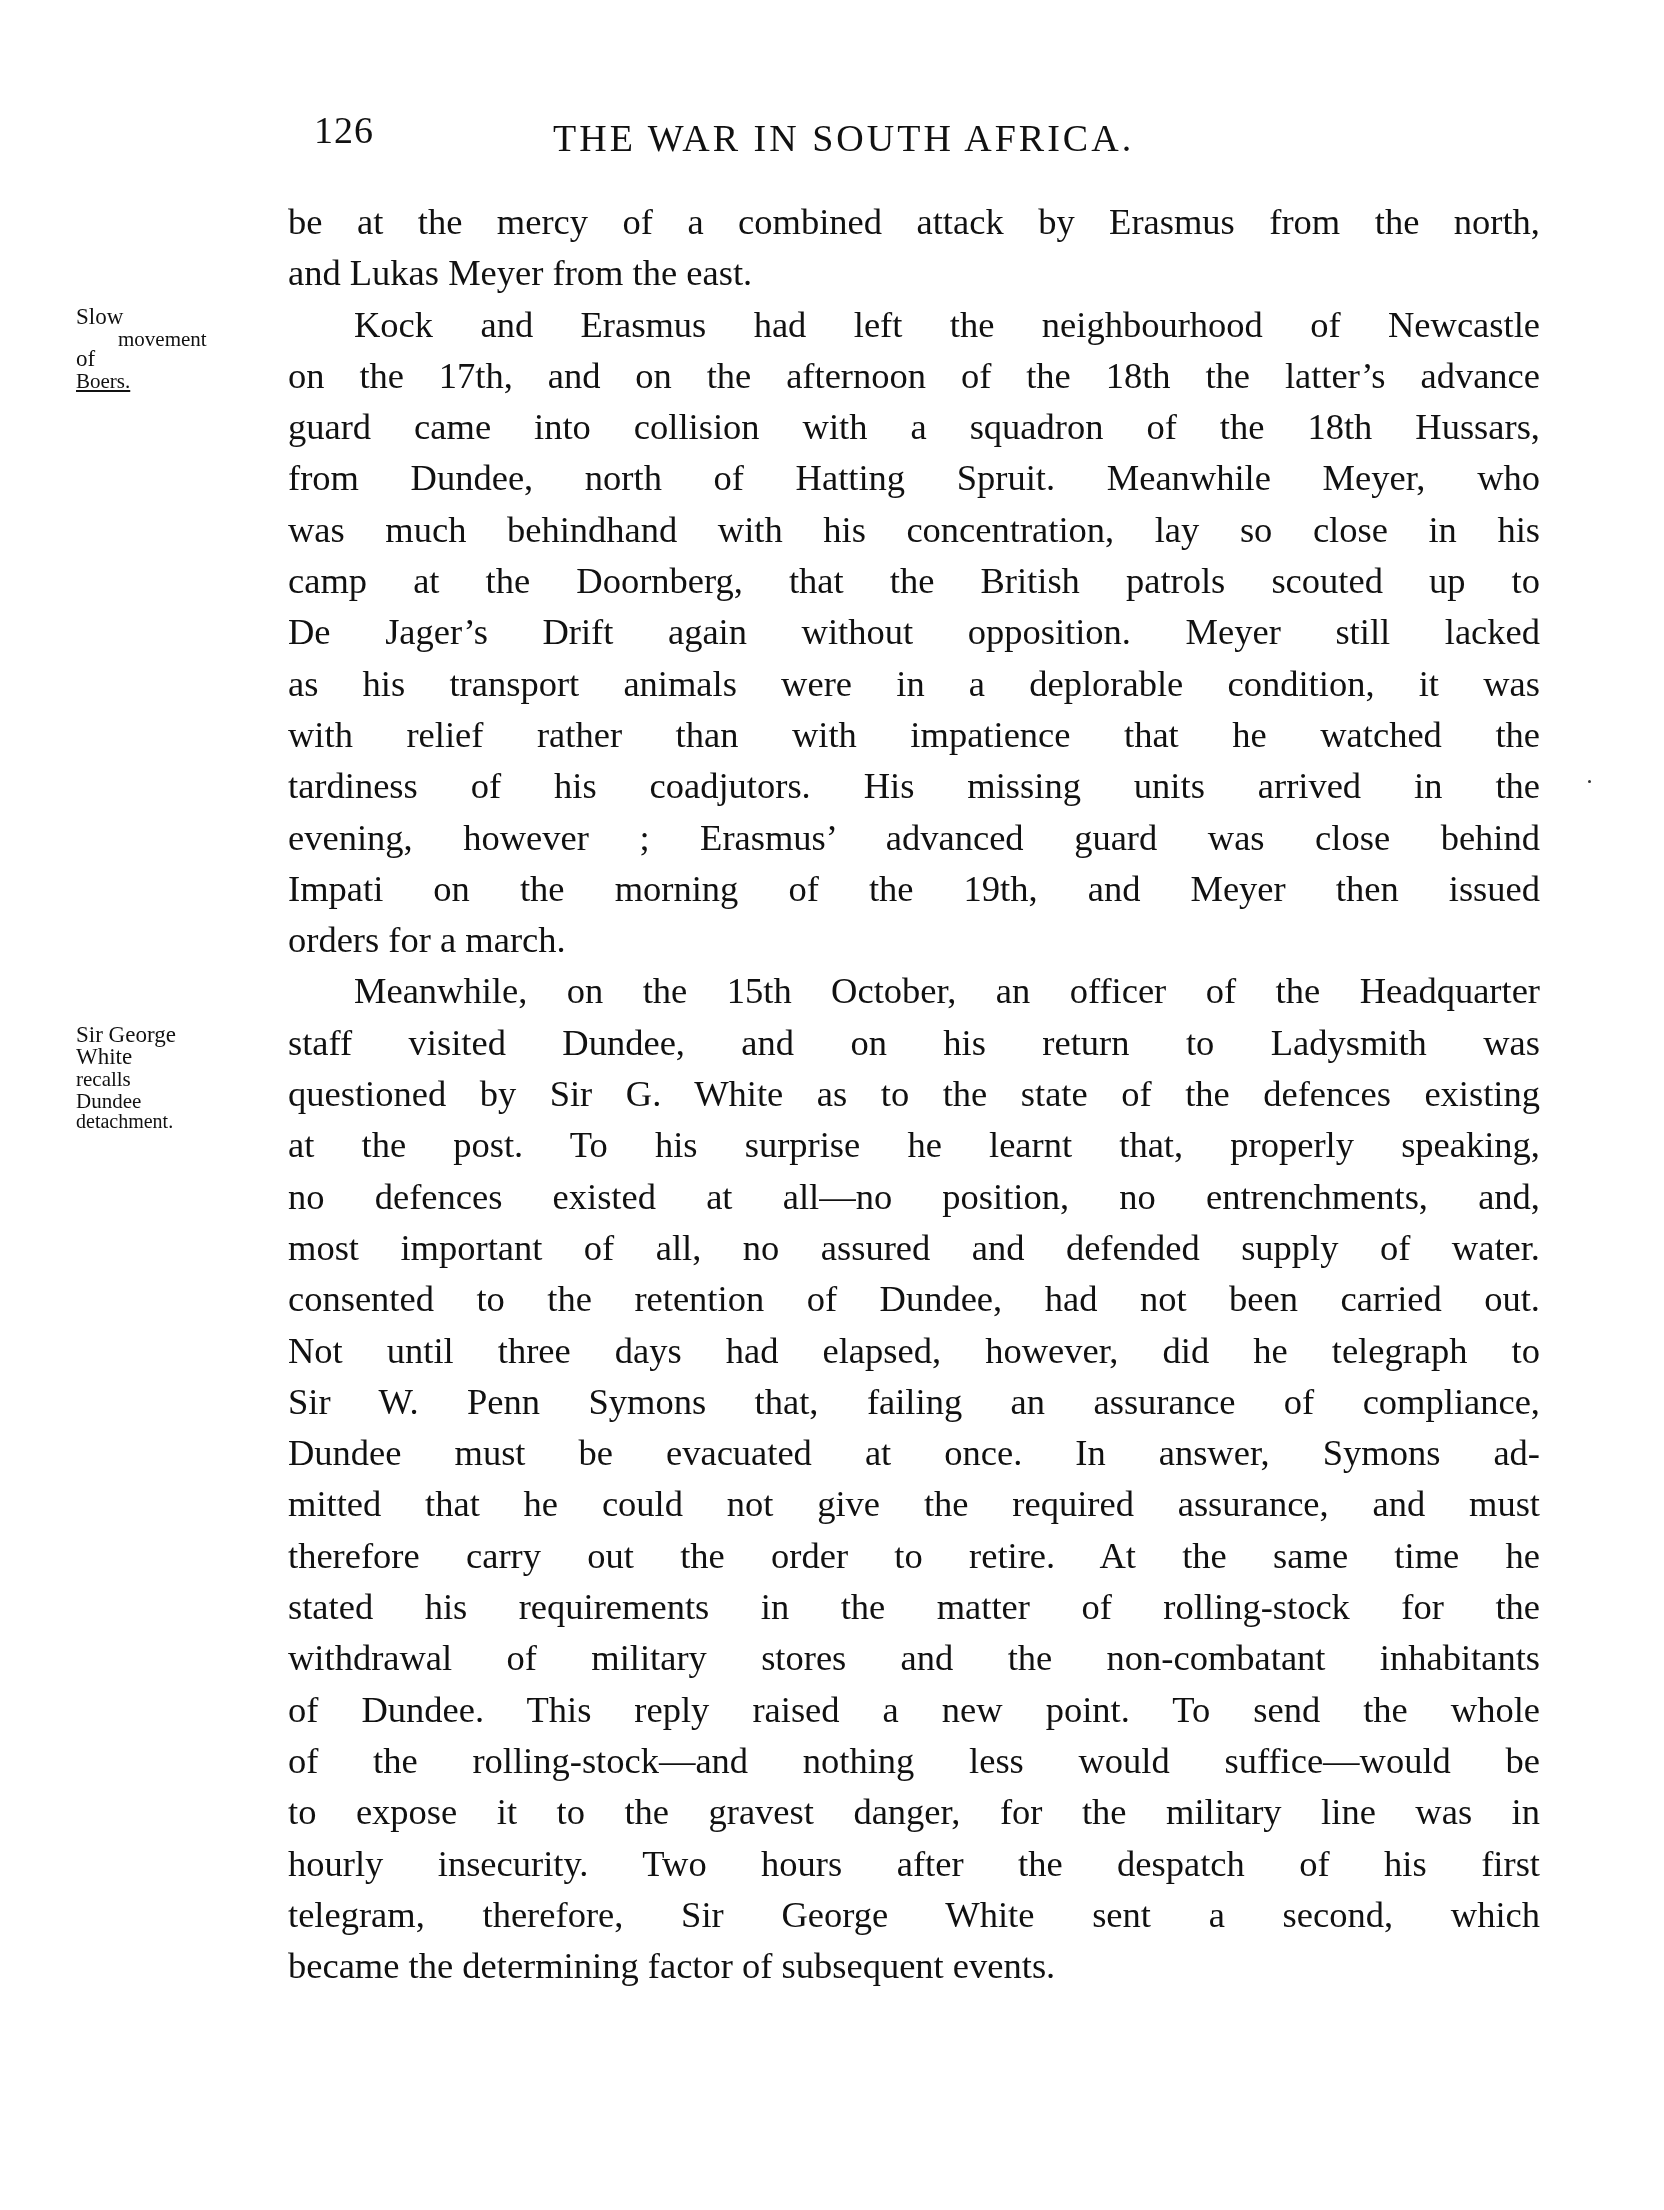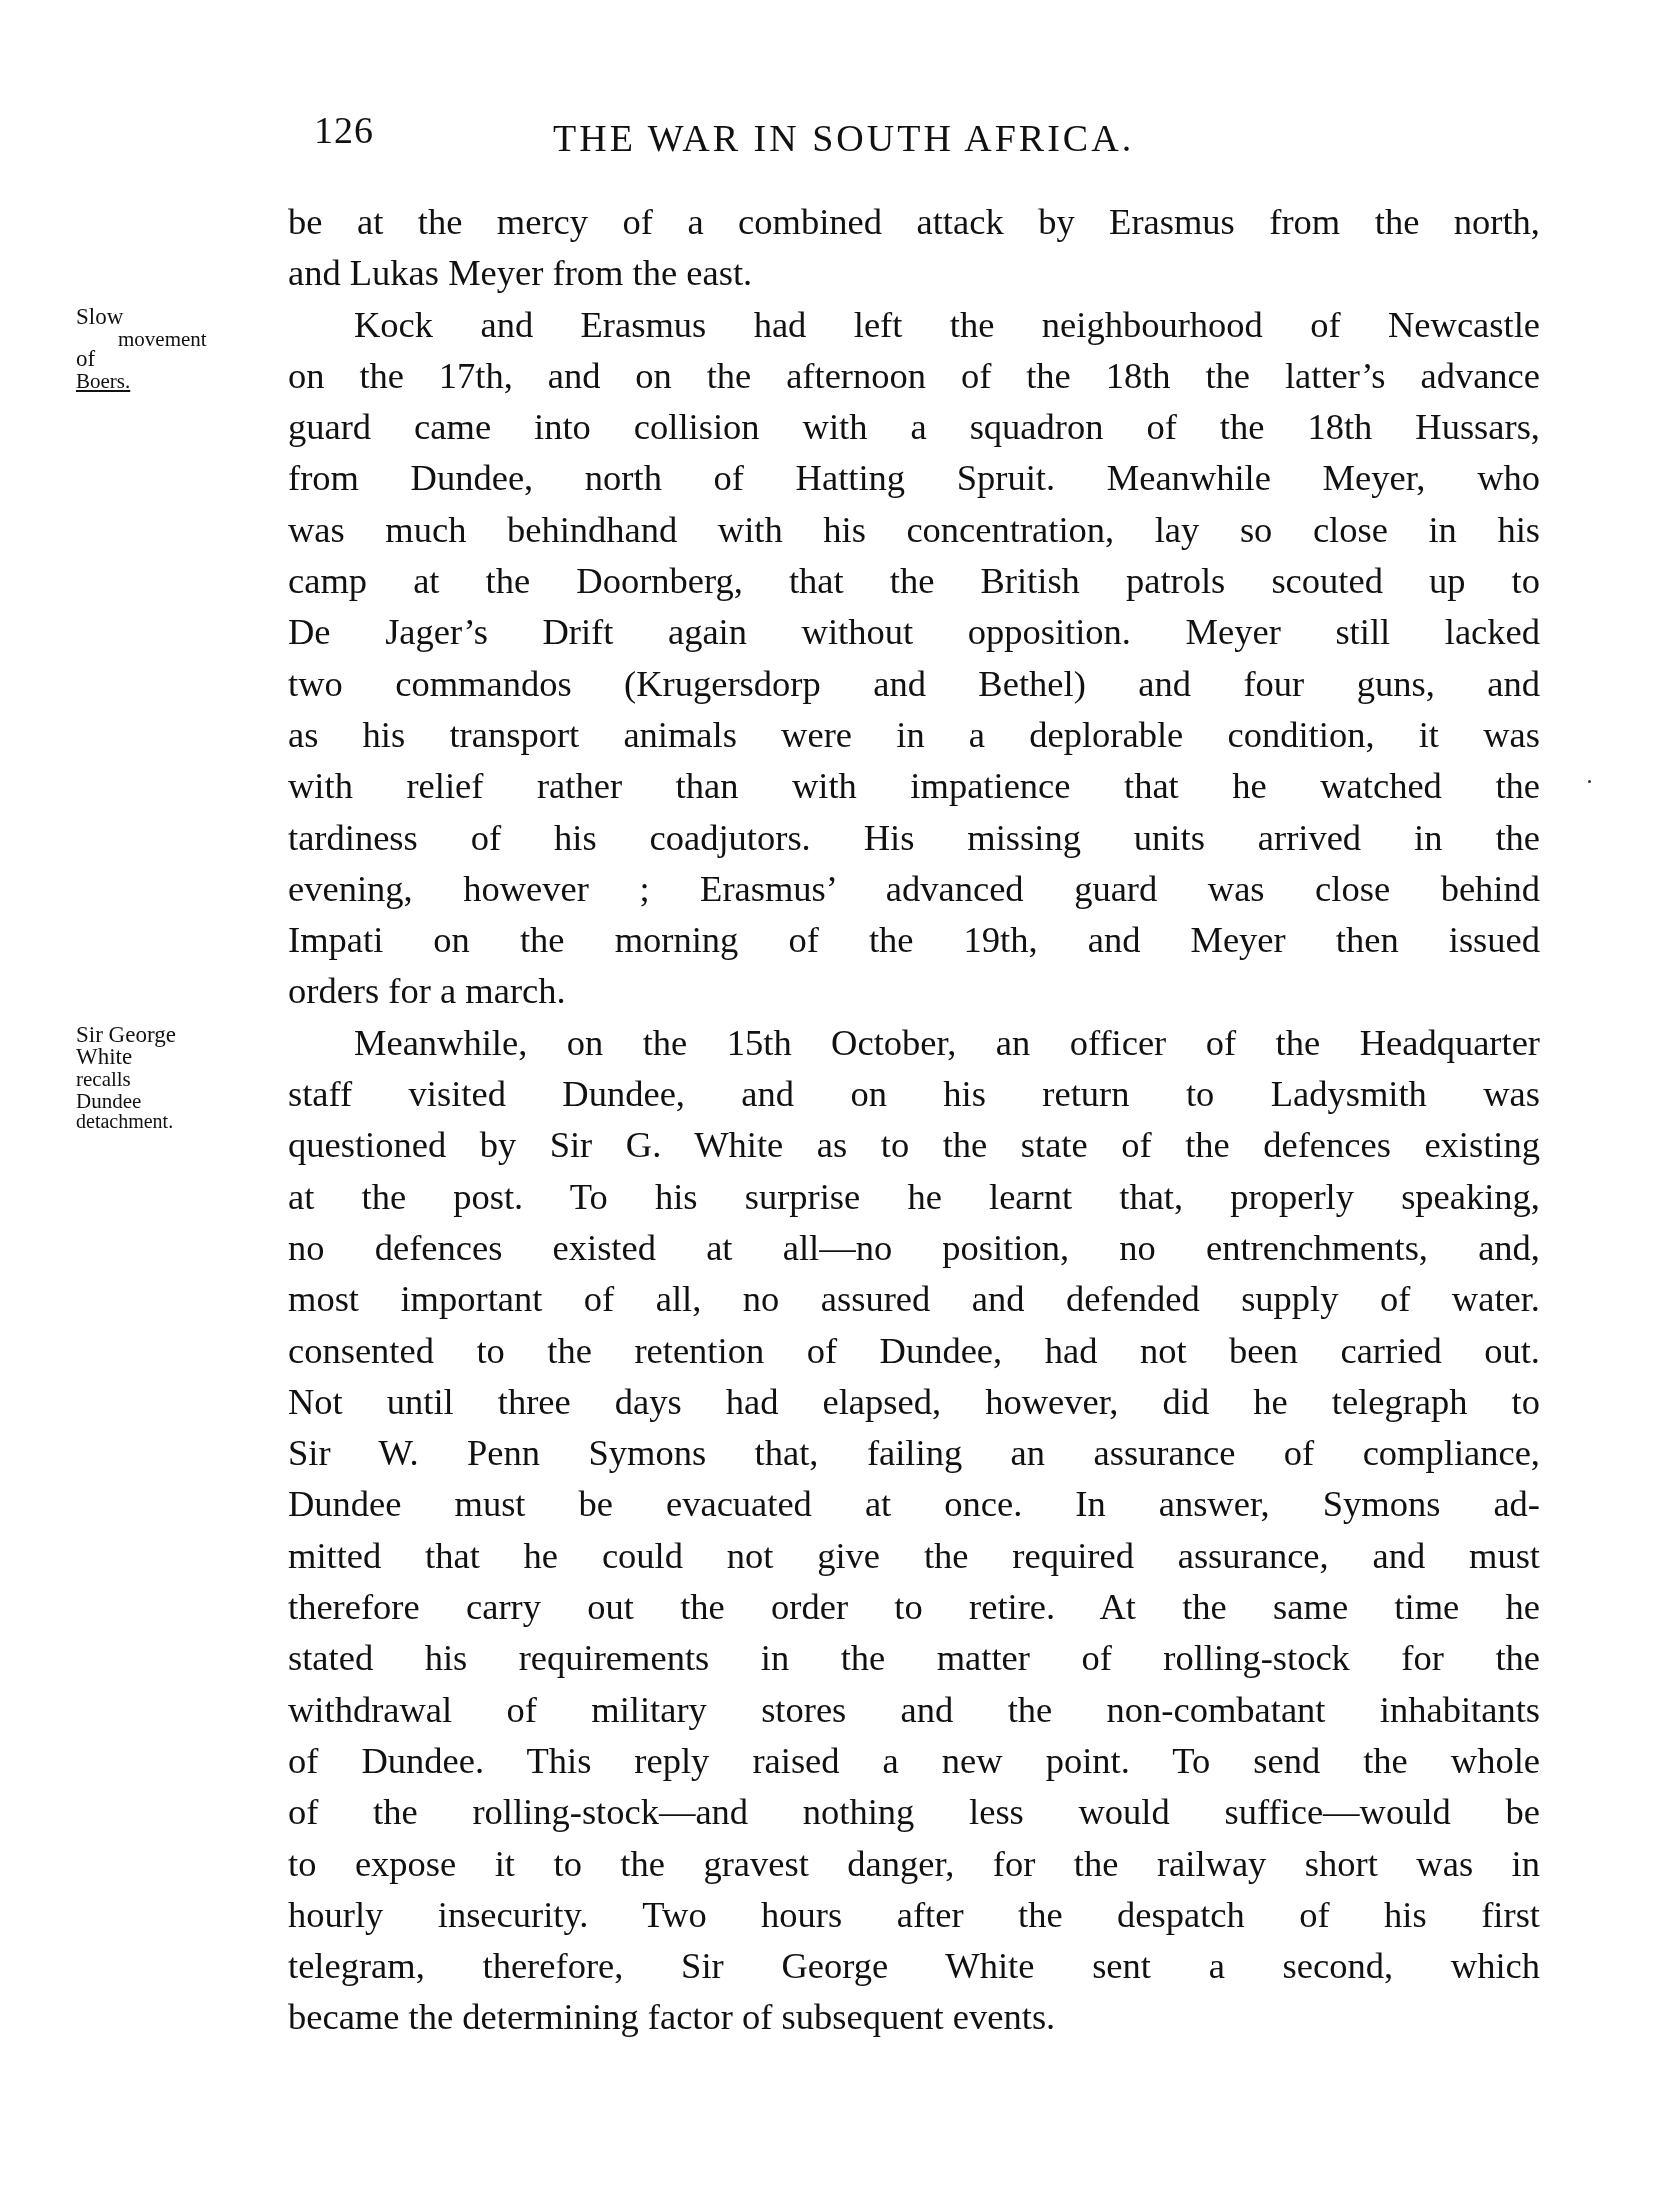--- a/index.html
+++ b/index.html
@@ -45,21 +45,20 @@
     <span class="line last">and Lukas Meyer from the east.</span>
   </div>
   <div class="paragraph">
     <span class="line indent">Kock and Erasmus had left the neighbourhood of Newcastle</span>
     <span class="line">on the 17th, and on the afternoon of the 18th the latter’s advance</span>
     <span class="line">guard came into collision with a squadron of the 18th Hussars,</span>
     <span class="line">from Dundee, north of Hatting Spruit.  Meanwhile Meyer, who</span>
     <span class="line">was much behindhand with his concentration, lay so close in his</span>
     <span class="line">camp at the Doornberg, that the British patrols scouted up to</span>
     <span class="line">De Jager’s Drift again without opposition.  Meyer still lacked</span>
-    <span class="line">two commandos (Krugersdorp and Bethel) and four guns, and</span>
     <span class="line">as his transport animals were in a deplorable condition, it was</span>
     <span class="line">with relief rather than with impatience that he watched the</span>
     <span class="line">tardiness of his coadjutors.  His missing units arrived in the</span>
     <span class="line">evening, however ;  Erasmus’ advanced guard was close behind</span>
     <span class="line">Impati on the morning of the 19th, and Meyer then issued</span>
     <span class="line last">orders for a march.</span>
   </div>
   <div class="paragraph">
     <span class="line indent">Meanwhile, on the 15th October, an officer of the Headquarter</span>
     <span class="line">staff visited Dundee, and on his return to Ladysmith was</span>
@@ -70,20 +69,20 @@
     <span class="line">consented to the retention of Dundee, had not been carried out.</span>
     <span class="line">Not until three days had elapsed, however, did he telegraph to</span>
     <span class="line">Sir W. Penn Symons that, failing an assurance of compliance,</span>
     <span class="line">Dundee must be evacuated at once.  In answer, Symons ad-</span>
     <span class="line">mitted that he could not give the required assurance, and must</span>
     <span class="line">therefore carry out the order to retire.  At the same time he</span>
     <span class="line">stated his requirements in the matter of rolling-stock for the</span>
     <span class="line">withdrawal of military stores and the non-combatant inhabitants</span>
     <span class="line">of Dundee.  This reply raised a new point.  To send the whole</span>
     <span class="line">of the rolling-stock—and nothing less would suffice—would be</span>
-    <span class="line">to expose it to the gravest danger, for the railway short was in</span>
+    <span class="line">to expose it to the gravest danger, for the military line was in</span>
     <span class="line">hourly insecurity.  Two hours after the despatch of his first</span>
     <span class="line">telegram, therefore, Sir George White sent a second, which</span>
     <span class="line last">became the determining factor of subsequent events.</span>
   </div>
 </div>
 
 <div class="stray-dot" style="left:1588px; top:780px;"></div>
 
 </body></html>

